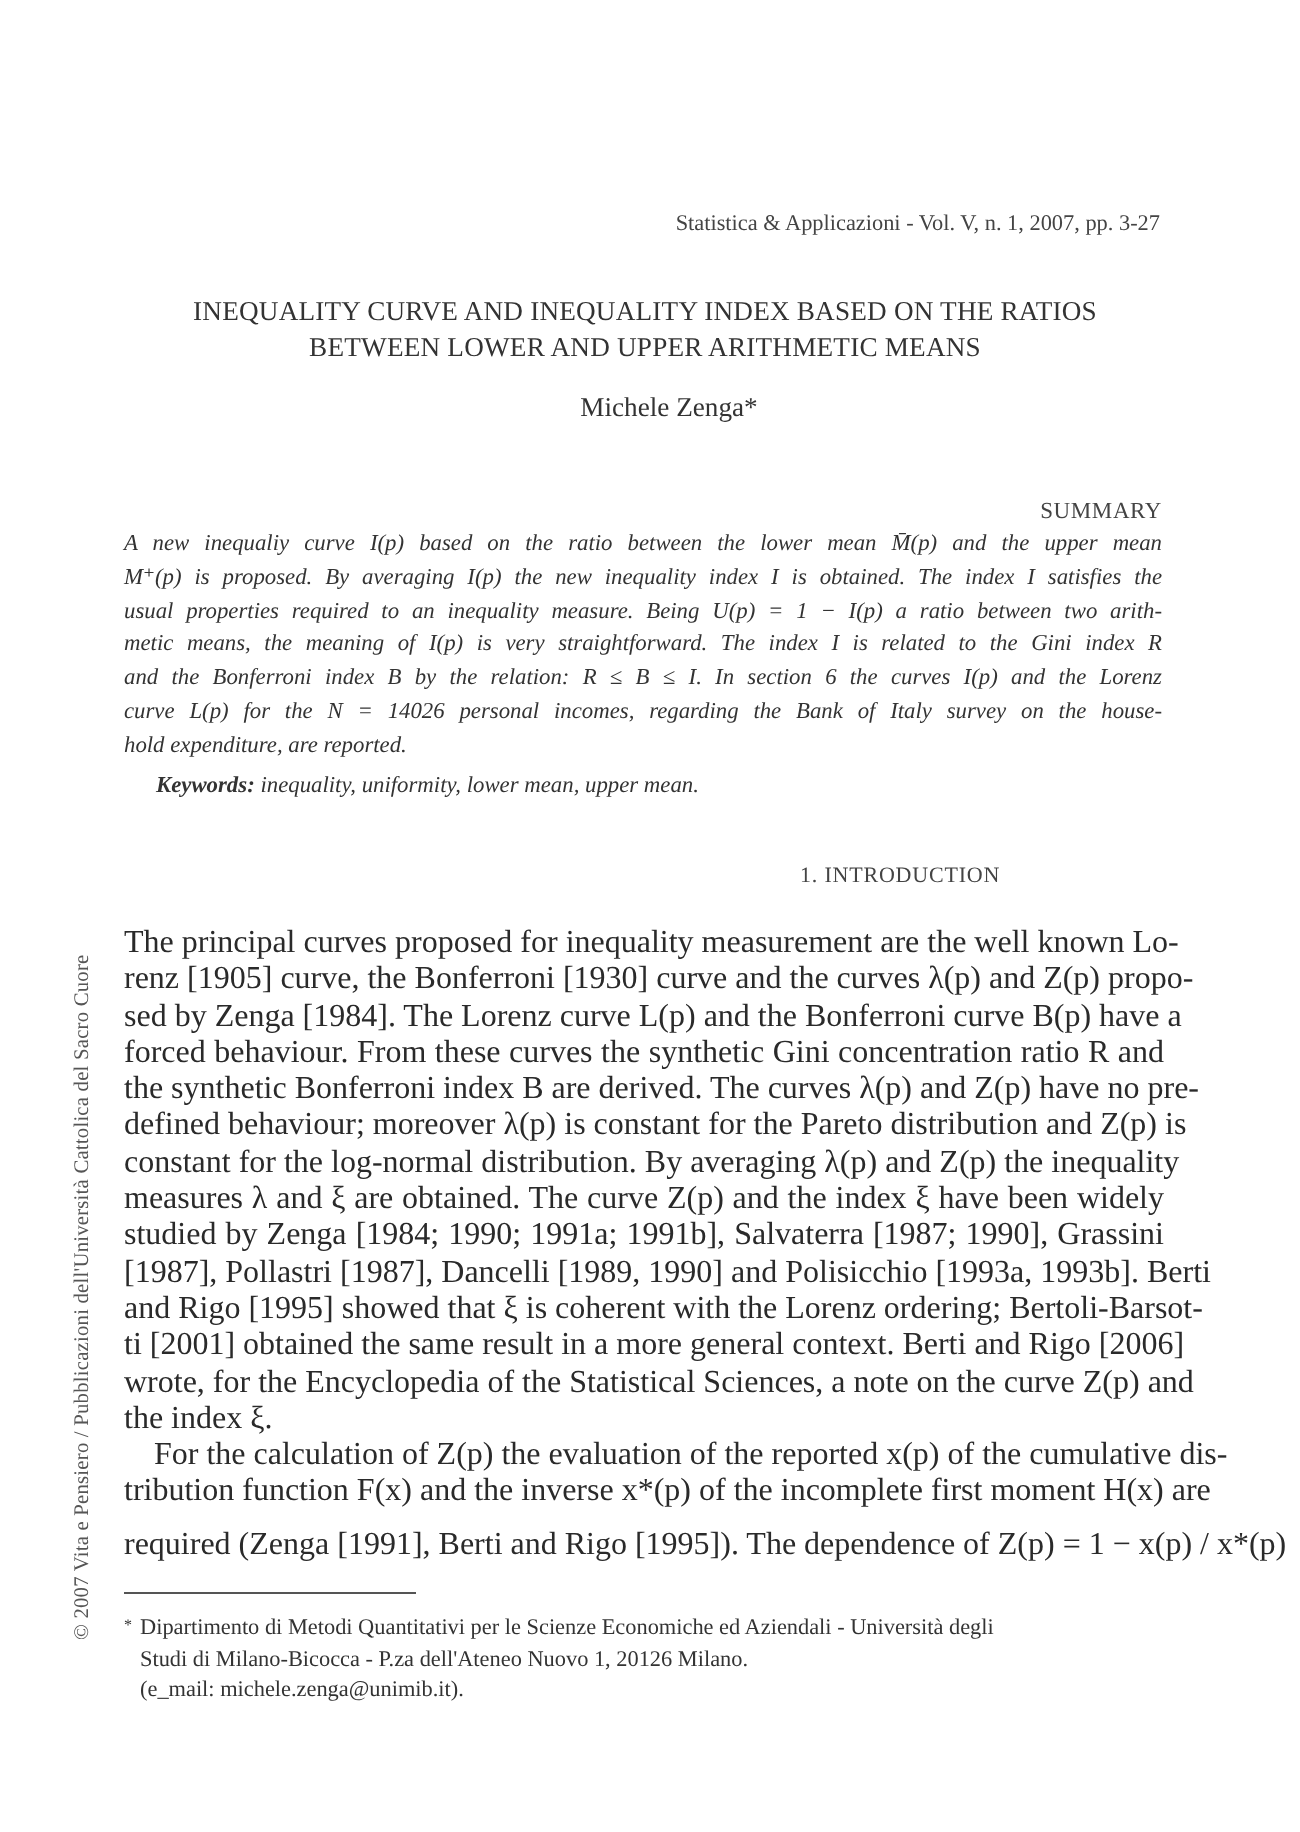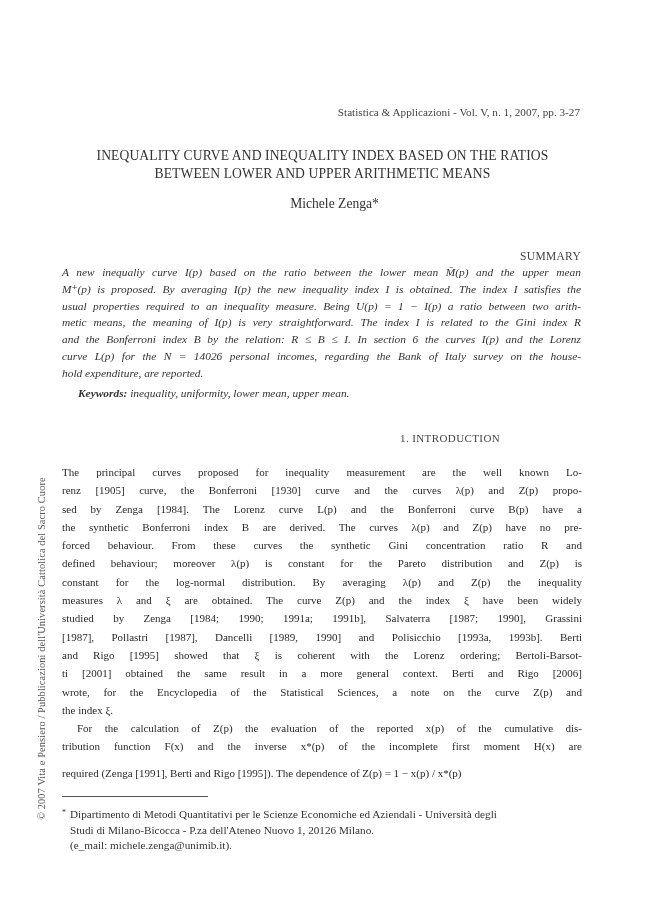--- a/index.html
+++ b/index.html
@@ -82,21 +82,21 @@
       left: 400px; top: 432px;
       width: 181px;
       font-size: 11px;
       color: #444;
       letter-spacing: 0.4px;
     }
     .body-text {
       position: absolute;
       left: 62px; top: 463px;
       width: 520px;
-      font-size: 11px;
+      font-size: 16px;
       line-height: 18.3px;
       color: #2a2a2a;
     }
     .body-text .line {
       display: block;
       white-space: nowrap;
       text-align: justify;
       text-align-last: justify;
       width: 520px;
     }
@@ -163,22 +163,22 @@
   <div class="keywords">
     <b>Keywords:</b><span> inequality, uniformity, lower mean, upper mean.</span>
   </div>
 
   <div class="section-heading">1.   INTRODUCTION</div>
 
   <div class="body-text">
     <span class="line">The principal curves proposed for inequality measurement are the well known Lo-</span>
     <span class="line">renz [1905] curve, the Bonferroni [1930] curve and the curves λ(p) and Z(p) propo-</span>
     <span class="line">sed by Zenga [1984]. The Lorenz curve L(p) and the Bonferroni curve B(p) have a</span>
+    <span class="line">forced behaviour. From these curves the synthetic Gini concentration ratio R and</span>
     <span class="line">the synthetic Bonferroni index B are derived. The curves λ(p) and Z(p) have no pre-</span>
-    <span class="line">forced behaviour. From these curves the synthetic Gini concentration ratio R and</span>
     <span class="line">defined behaviour; moreover λ(p) is constant for the Pareto distribution and Z(p) is</span>
     <span class="line">constant for the log-normal distribution. By averaging λ(p) and Z(p) the inequality</span>
     <span class="line">measures λ and ξ are obtained. The curve Z(p) and the index ξ have been widely</span>
     <span class="line">studied by Zenga [1984; 1990; 1991a; 1991b], Salvaterra [1987; 1990], Grassini</span>
     <span class="line">[1987], Pollastri [1987], Dancelli [1989, 1990] and Polisicchio [1993a, 1993b]. Berti</span>
     <span class="line">and Rigo [1995] showed that ξ is coherent with the Lorenz ordering; Bertoli-Barsot-</span>
     <span class="line">ti [2001] obtained the same result in a more general context. Berti and Rigo [2006]</span>
     <span class="line">wrote, for the Encyclopedia of the Statistical Sciences, a note on the curve Z(p) and</span>
     <span class="line last">the index ξ.</span>
     <span class="line indent">For the calculation of Z(p) the evaluation of the reported x(p) of the cumulative dis-</span>

